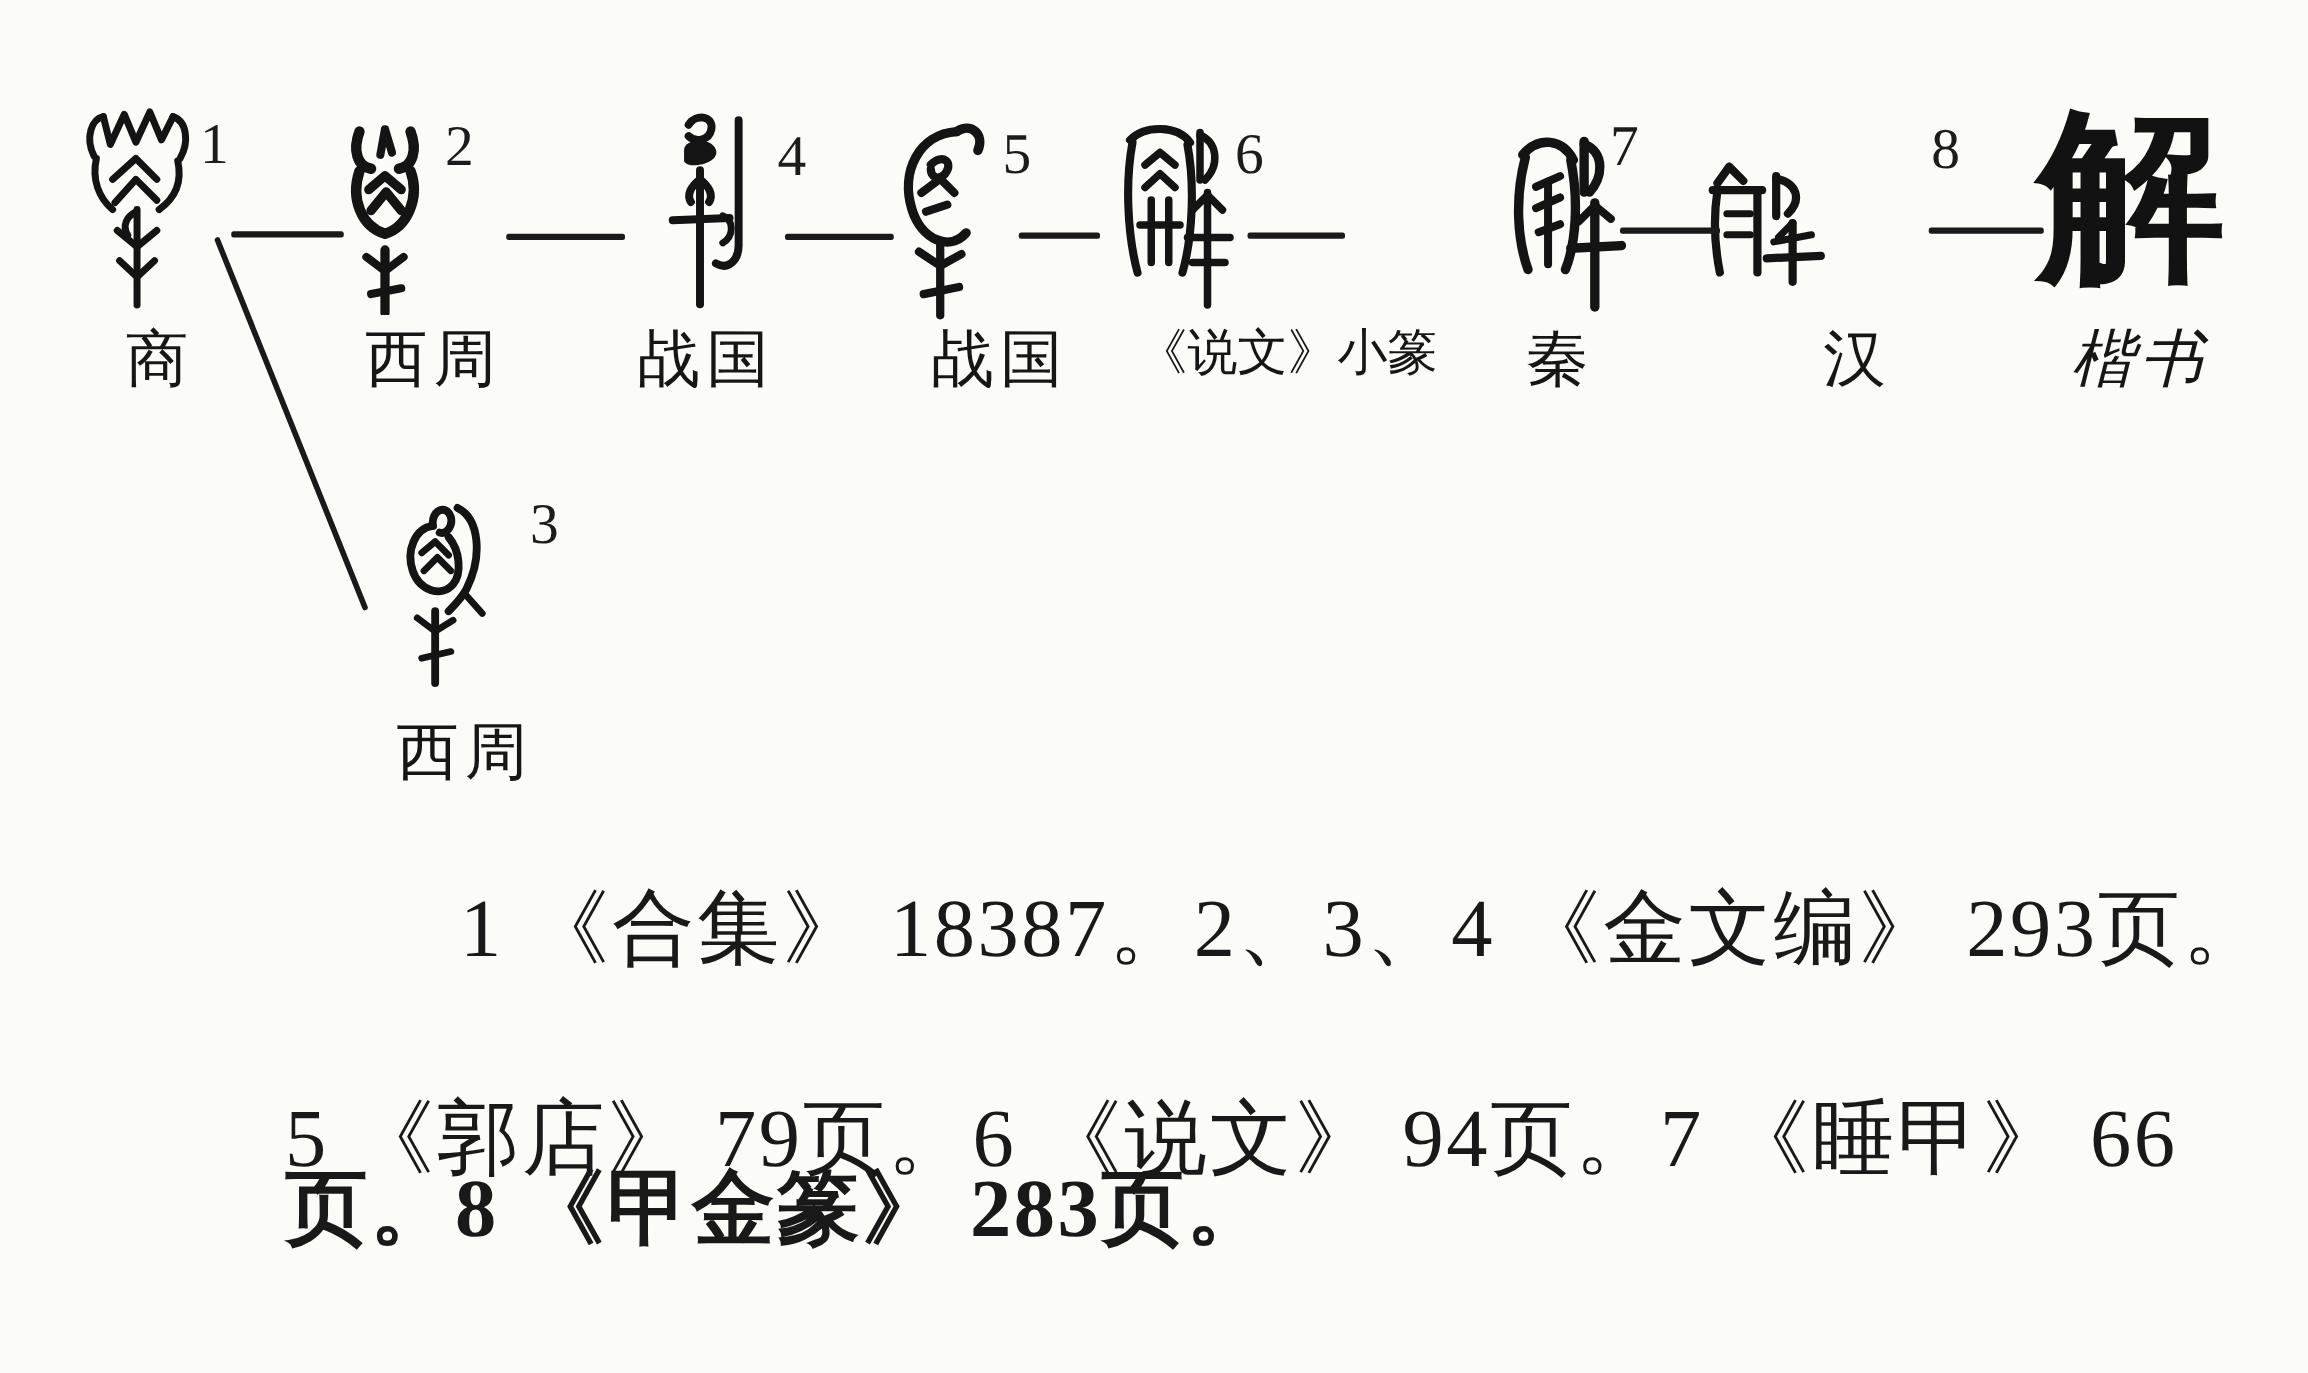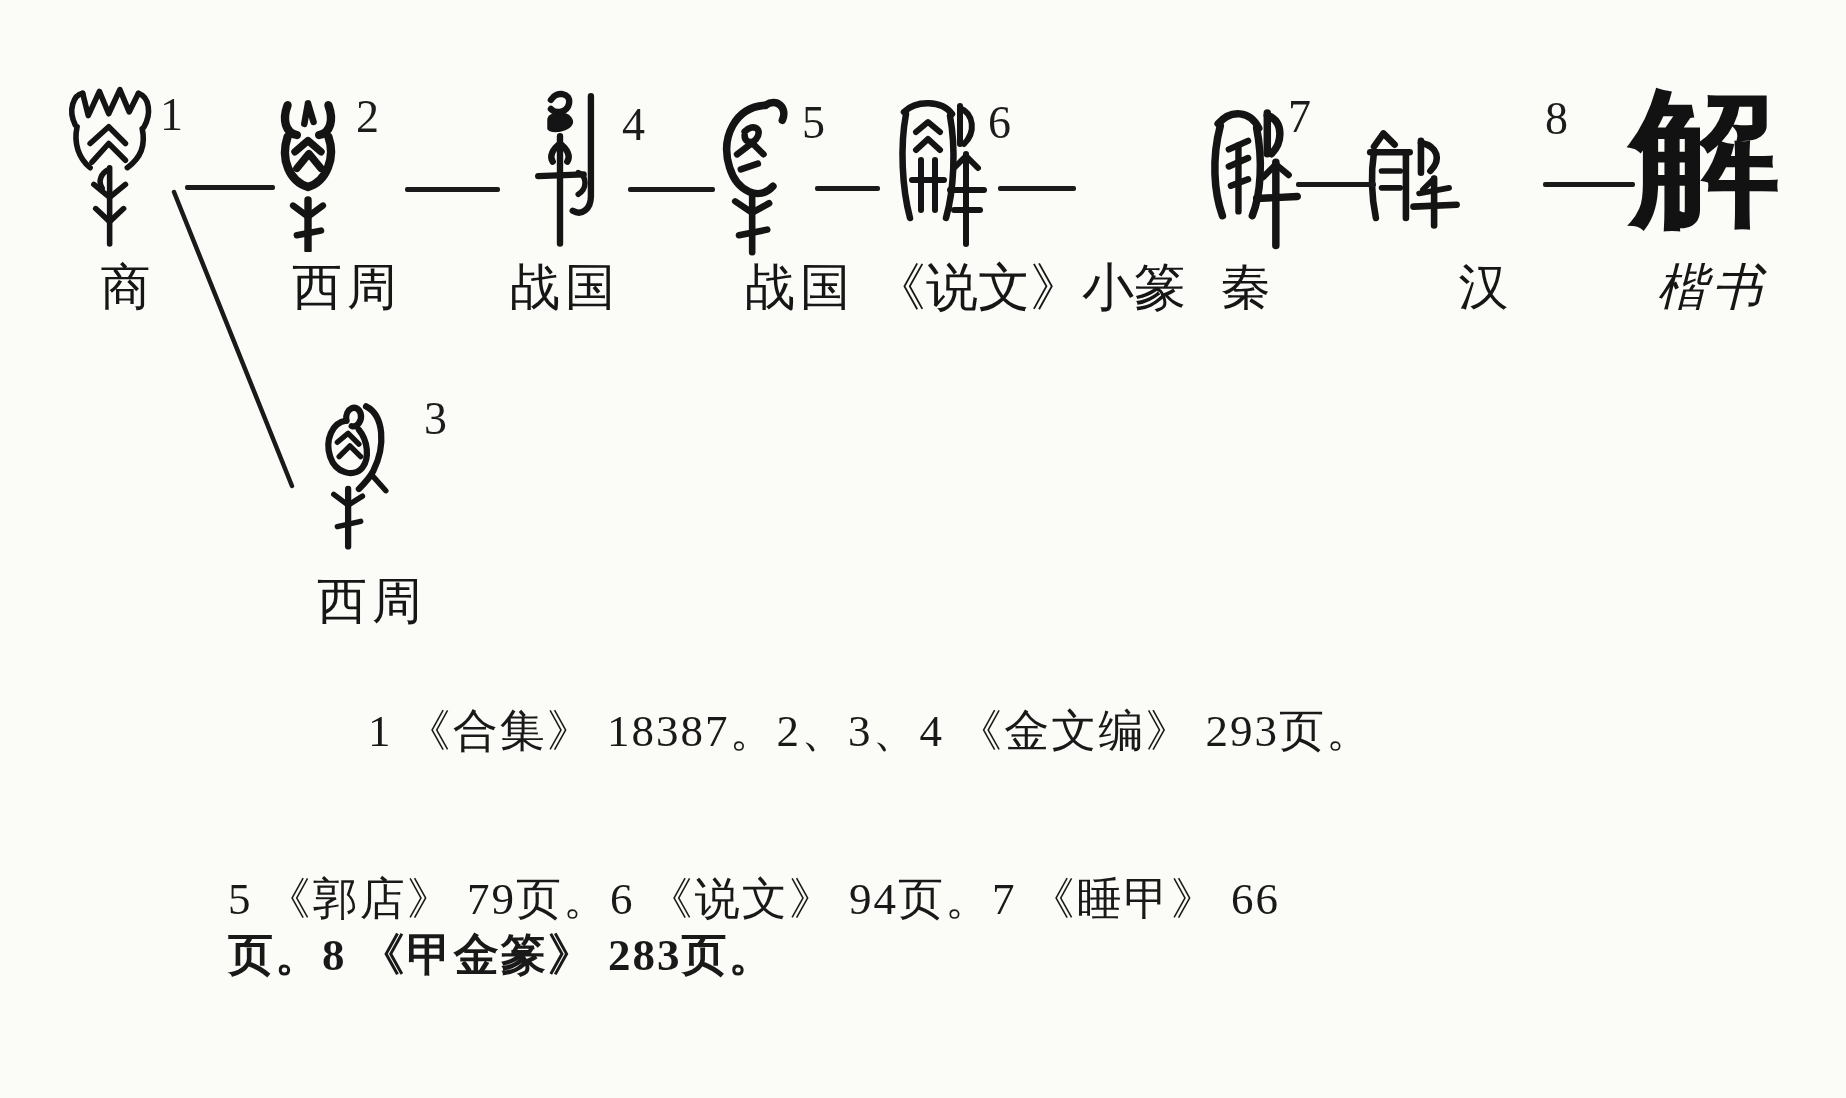--- a/index.html
+++ b/index.html
@@ -21,21 +21,21 @@
   .era{
     position:absolute;
     top:262px;
     transform:translateX(-50%);
     font-size:50px;
     letter-spacing:5px;
     line-height:1;
     color:#161616;
     white-space:nowrap;
   }
-  .era.small{font-size:52px;letter-spacing:0px;}
+  .era.small{font-size:40px;letter-spacing:0px;}
   .era.branch{top:576px;}
   .dash{
     position:absolute;
     height:5px;
     background:#1a1a1a;
     border-radius:2px;
   }
   .glyph{position:absolute;}
   .stroke{
     fill:none;
@@ -48,21 +48,21 @@
     top:80px;
     transform:translateX(-50%);
     font-size:150px;
     font-weight:600;
     line-height:1.05;
     color:#121212;
     white-space:nowrap;
   }
   .cite{
     position:absolute;
-    font-size:45px;
+    font-size:66px;
     letter-spacing:2px;
     line-height:1.15;
     color:#191919;
     white-space:nowrap;
   }
 </style>
 </head>
 <body>
 
 <div class="page">

